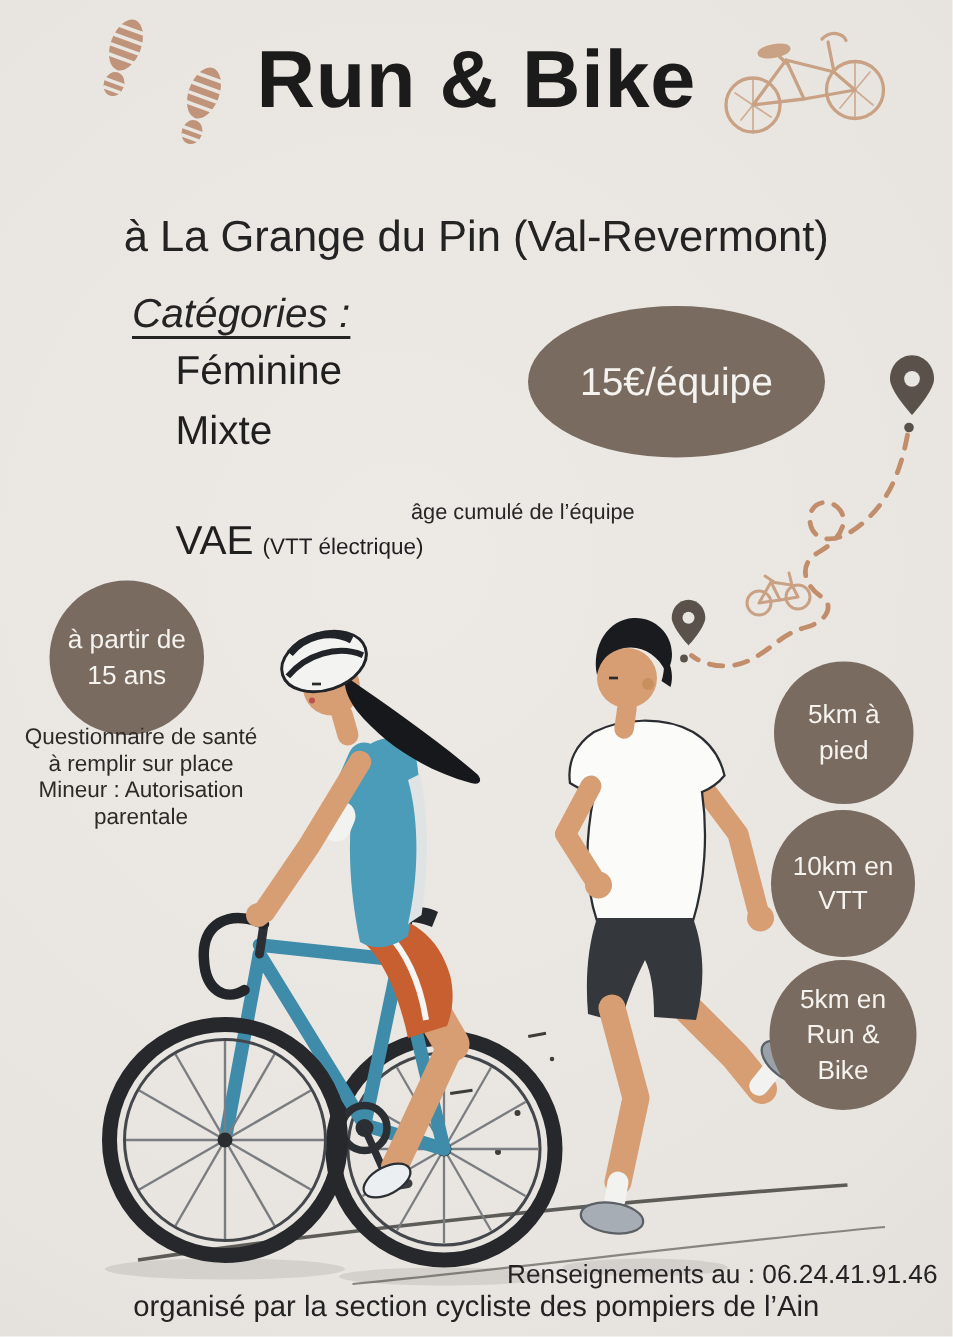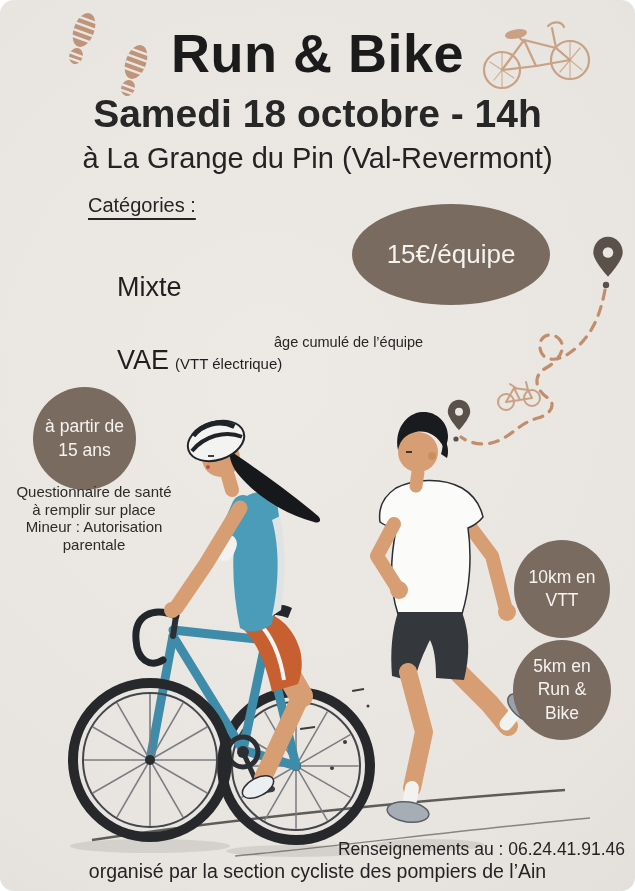--- a/index.html
+++ b/index.html
@@ -2,28 +2,27 @@
 <html style="--background: #edeae5; --badge-brown: #7a6b60; --badge-text: #f5f3ef; --accent-tan: #c2916f; --pin-brown: #59514a; --title-text: #1b1b1b; --body-text: #242424; --bike-teal: #3e8ca9; --jersey-teal: #4a9cb8; --shorts-orange: #c85f30; --shirt-white: #fbfbf9; --shorts-black: #34373c;"><head>
 <meta charset="utf-8">
 <style>
   html,body{margin:0;padding:0;}
   body{width:635px;height:891px;overflow:hidden;}
   .poster{
     position:relative;width:635px;height:891px;
     font-family:"Liberation Sans",sans-serif;
     background:radial-gradient(130% 100% at 42% 42%, var(--background,#edeae5) 0%, #e8e5e0 55%, #dcd8d3 100%);
     color:var(--body-text,#242424);
-    border-radius:14px;
   }
   .art{position:absolute;left:0;top:0;width:635px;height:891px;}
   .abs{position:absolute;white-space:nowrap;}
   .title{left:0;right:0;top:22px;text-align:center;font-size:54px;font-weight:800;letter-spacing:.5px;color:var(--title-text,#1b1b1b);}
   .date{left:0;right:0;top:92px;text-align:center;font-size:39px;font-weight:700;color:#272727;}
   .location{left:0;right:0;top:142px;text-align:center;font-size:29px;font-weight:400;color:#232323;}
-  .cat-heading{left:88px;top:194px;font-size:20px;font-weight:500;text-decoration:underline;text-underline-offset:6px;text-decoration-thickness:2px;}
+  .cat-heading{left:88px;top:194px;font-size:27px;font-weight:500;text-decoration:underline;text-underline-offset:6px;text-decoration-thickness:2px;font-style:italic;}
   .cat-item{left:117px;font-size:27px;font-weight:400;color:#1f1f1f;}
   .cat-f{top:232px}.cat-m{top:272px}.cat-ma{top:310px}
   .cat-note{left:274px;top:334px;font-size:14.5px;font-weight:500;color:#262626;}
   .cat-vae{top:345px;}
   .cat-vae .vae-note{font-size:15px;font-weight:500;margin-left:6px;}
   .badge{background:var(--badge-brown,#7a6b60);color:var(--badge-text,#f5f3ef);border-radius:50%;
          display:flex;align-items:center;justify-content:center;text-align:center;}
   .price-badge{left:352px;top:204px;width:198px;height:101px;font-size:26px;}
   .age-badge{left:33px;top:387px;width:103px;height:103px;font-size:17.5px;line-height:1.32;white-space:pre-line;}
   .health-note{left:6px;top:483px;width:176px;text-align:center;font-size:15px;line-height:17.6px;
@@ -194,38 +193,40 @@
       <path d="M 418 472 L 416 486" stroke="#d79e74" stroke-width="13" stroke-linecap="round"></path>
       <circle cx="418" cy="452" r="20" fill="#d79e74"></circle>
       <circle cx="432" cy="456" r="4" fill="#c8905f"></circle>
       <path d="M 398 450 C 394 430 406 413 422 412 C 436 411 448 422 448 436 C 448 442 446 446 444 448 C 438 436 428 430 416 432 C 406 434 400 440 398 450 Z" fill="#1a1b1e"></path>
       <path d="M 444 438 C 448 444 449 452 447 458 L 441 454 C 443 448 443 442 442 439 Z" fill="#1a1b1e"></path>
       <line x1="406" y1="452" x2="412" y2="452" stroke="#2b2b2b" stroke-width="1.8"></line>
     </g>
   </svg>
 
   <div class="abs title">Run &amp; Bike</div>
-  <div class="abs date">Samedi 18 octobre - 14h</div>
   <div class="abs location">à La Grange du Pin (Val-Revermont)</div>
 
   <div class="abs cat-heading">Catégories :</div>
+  <div class="abs cat-item cat-f">Féminine</div>
   <div class="abs cat-item cat-m">Mixte</div>
   <div class="abs cat-note">âge cumulé de l’équipe</div>
   <div class="abs cat-item cat-vae">
     <span>VAE</span><span class="vae-note">(VTT électrique)</span>
   </div>
 
   <div class="abs badge price-badge">15€/équipe</div>
   <div class="abs badge age-badge">à partir de
 15 ans</div>
   <div class="abs health-note">Questionnaire de santé
 à remplir sur place
 Mineur : Autorisation
 parentale</div>
 
+  <div class="abs badge dist d1">5km à
+pied</div>
   <div class="abs badge dist d2">10km en
 VTT</div>
   <div class="abs badge dist d3">5km en
 Run &amp;
 Bike</div>
 
   <div class="abs contact">Renseignements au : 06.24.41.91.46</div>
   <div class="abs organizer">organisé par la section cycliste des pompiers de l’Ain</div>
 </div>
 

